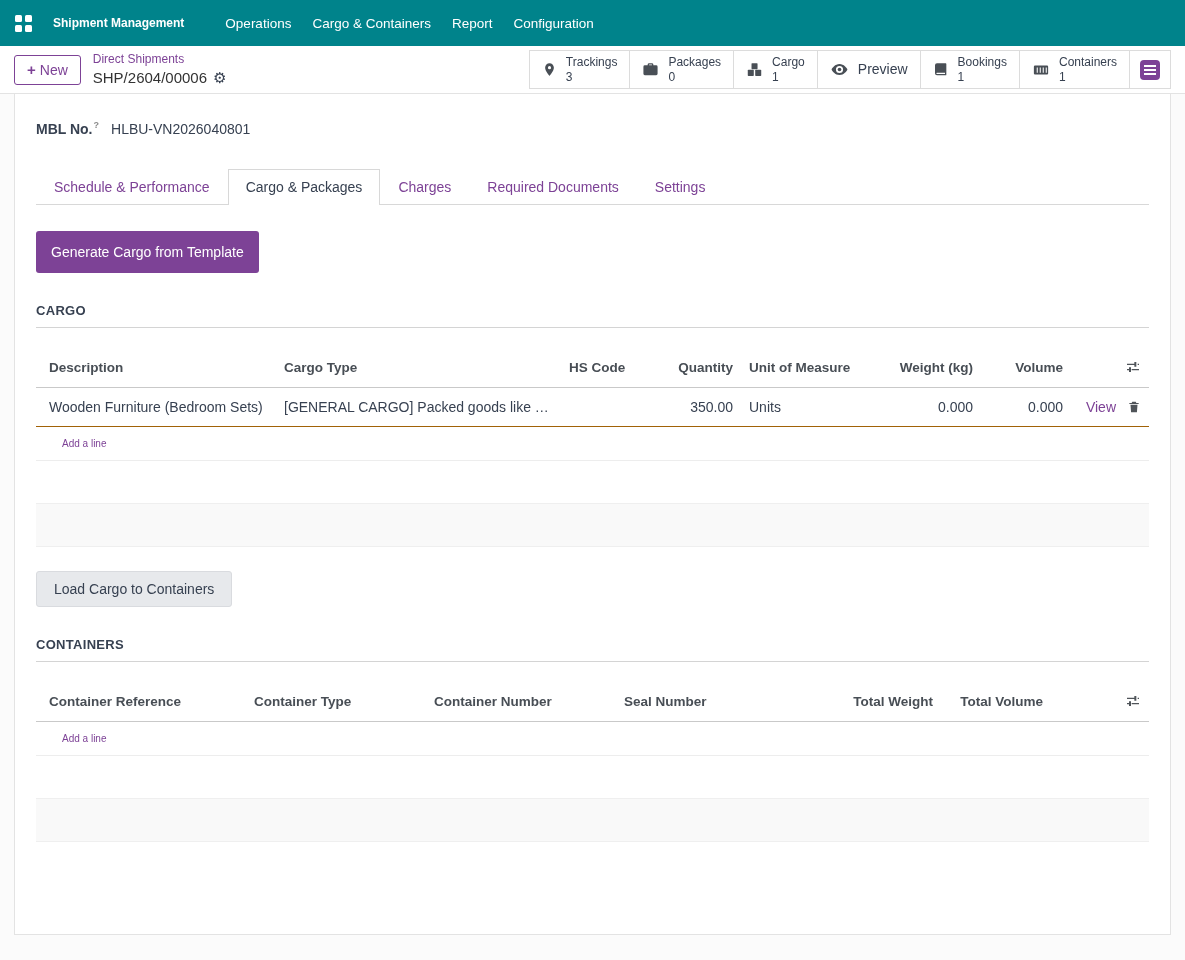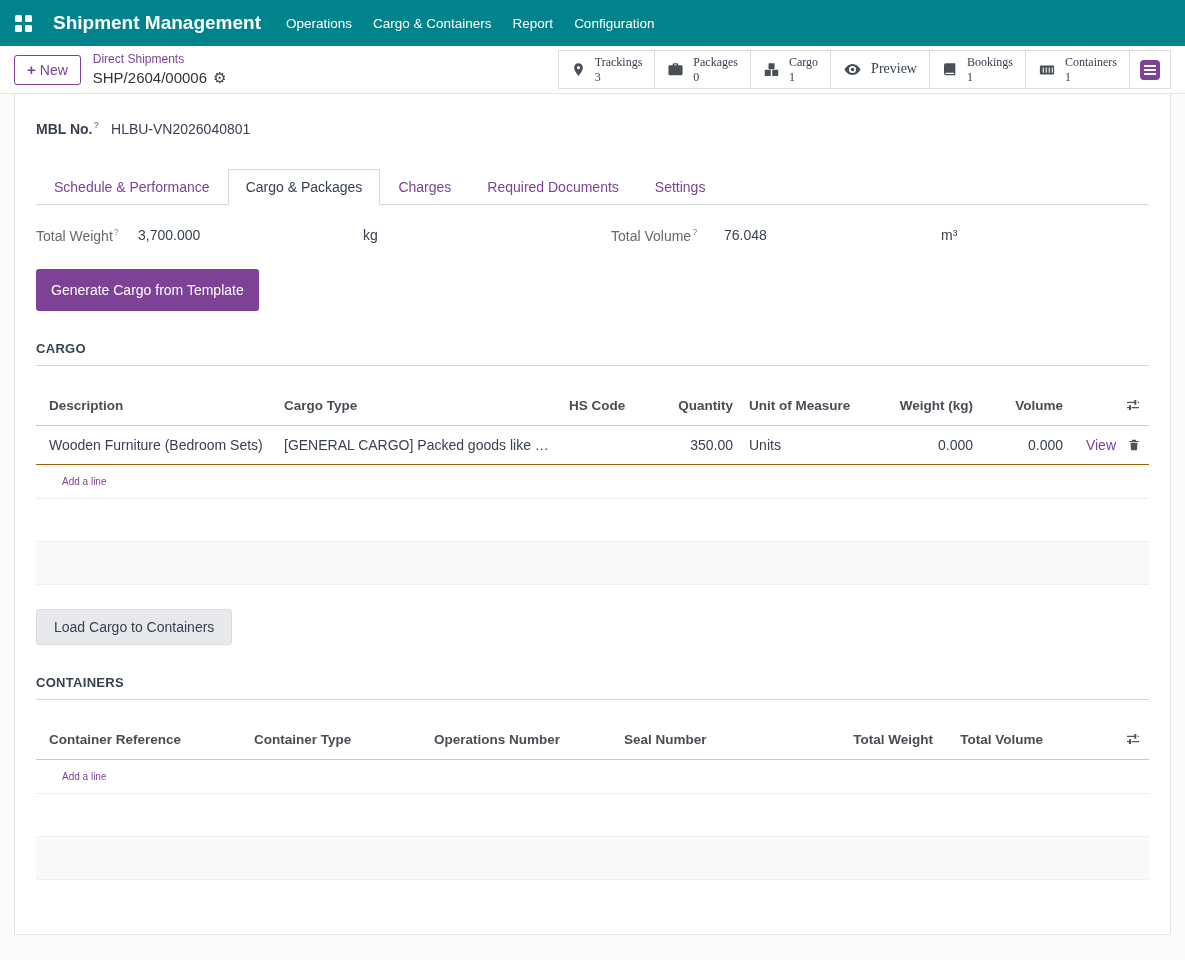--- a/index.html
+++ b/index.html
@@ -8,42 +8,42 @@
 }
 *{box-sizing:border-box;margin:0;padding:0;}
 body{width:1185px;height:960px;overflow:hidden;background:#fbfbfb;
      font-family:"Liberation Sans",sans-serif;font-size:14px;color:var(--text-dark);}
 
 
 .navbar{height:46px;background:var(--navbar);display:flex;align-items:center;
         padding:0 15px;gap:21px;color:#fff;}
 .apps-icon{display:grid;grid-template-columns:7px 7px;grid-gap:3px;cursor:pointer;flex:none;}
 .apps-icon i{width:7px;height:7px;background:#fff;border-radius:1.5px;display:block;}
-.app-title{font-size:19px;font-weight:700;margin-right:4px;white-space:nowrap;}
+.app-title{font-size:12px;font-weight:700;margin-right:20px;white-space:nowrap;}
 .nav-menu{font-size:13.5px;color:#fff;text-decoration:none;cursor:pointer;white-space:nowrap;}
 
 
 .control{height:48px;display:flex;align-items:center;justify-content:space-between;
          padding:0 14px;border-bottom:1px solid var(--border);background:#fff;}
 .cp-left{display:flex;align-items:center;gap:12px;}
 .btn-new{border:1px solid var(--accent);color:var(--accent);background:#fff;border-radius:3px;
          padding:6px 12px;font-size:14px;font-weight:500;cursor:pointer;display:flex;
          align-items:center;gap:4px;font-family:inherit;}
 .btn-new .plus{font-weight:700;font-size:15px;line-height:1;}
 .crumbs{display:flex;flex-direction:column;line-height:1.3;}
 .crumb-parent{font-size:12px;color:var(--accent);text-decoration:none;cursor:pointer;}
 .crumb-current{font-size:15px;color:#333;display:flex;align-items:center;gap:6px;}
 .gear{color:#374151;font-size:15px;cursor:pointer;line-height:1;}
 
 
 .stat-group{display:flex;align-items:stretch;height:39px;}
 .stat-btn{display:flex;align-items:center;gap:9px;padding:0 12px;background:#fff;
           border:1px solid #dcdcdc;margin-left:-1px;cursor:pointer;font-family:inherit;}
 .stat-icon{color:#494f56;display:flex;flex:none;}
-.stat-text{display:flex;flex-direction:column;align-items:flex-start;line-height:1.2;font-family:Liberation Serif, serif;}
+.stat-text{display:flex;flex-direction:column;align-items:flex-start;line-height:1.2;}
 .stat-label{font-size:12px;color:#374151;white-space:nowrap;}
 .stat-count{font-size:12px;color:#374151;}
 .stat-count:empty{display:none;}
 .stat-btn.single .stat-label{font-size:14px;}
 .more-btn{display:flex;align-items:center;justify-content:center;border:1px solid #dcdcdc;
           margin-left:-1px;padding:0 10px;background:#fff;cursor:pointer;}
 .more-icon{width:20px;height:20px;background:var(--accent);border-radius:4px;position:relative;display:block;}
 .more-icon::before{content:"";position:absolute;left:4px;right:4px;top:5px;height:2px;background:#fff;
                    box-shadow:0 4px 0 #fff,0 8px 0 #fff;}
 
@@ -224,36 +224,20 @@
   </div>
 
   <div class="tabs">
     <span class="tab">Schedule &amp; Performance</span>
     <span class="tab active">Cargo &amp; Packages</span>
     <span class="tab">Charges</span>
     <span class="tab">Required Documents</span>
     <span class="tab">Settings</span>
   </div>
 
-  <div class="fields-row">
-    <div class="fcol left">
-      <span class="flabel">
-        <span>Total Weight</span><sup class="help">?</sup>
-      </span>
-      <span class="fvalue">3,700.000</span>
-      <span class="fuom">kg</span>
-    </div>
-    <div class="fcol right">
-      <span class="flabel">
-        <span>Total Volume</span><sup class="help">?</sup>
-      </span>
-      <span class="fvalue">76.048</span>
-      <span class="fuom">m³</span>
-    </div>
-  </div>
 
   <button class="btn-generate">Generate Cargo from Template</button>
 
   
   <div class="section-title">CARGO</div>
 
   <table class="o-list">
     <colgroup>
       <col style="width:240px">
         <col style="width:285px">
@@ -323,21 +307,21 @@
         <col style="width:190px">
         <col style="width:190px">
       <col style="width:135px">
         <col style="width:110px">
         <col>
     </colgroup>
     <thead>
       <tr>
         <th>Container Reference</th>
         <th>Container Type</th>
-        <th>Operations Number</th>
+        <th>Container Number</th>
         <th>Seal Number</th>
         <th class="num">Total Weight</th>
         <th class="num">Total Volume</th>
         <th class="actions"><span class="th-icon">
           <svg viewBox="0 0 24 24" width="16" height="16">
                 <path fill="currentColor" d="M3 7h11v2H3zM19 7h2v2h-2zM14 4.5h3v7h-3zM3 15h3v2H3zM10 15h11v2H10zM6 12.5h3v7H6z"></path>
               </svg>
         </span></th>
       </tr>
     </thead>

